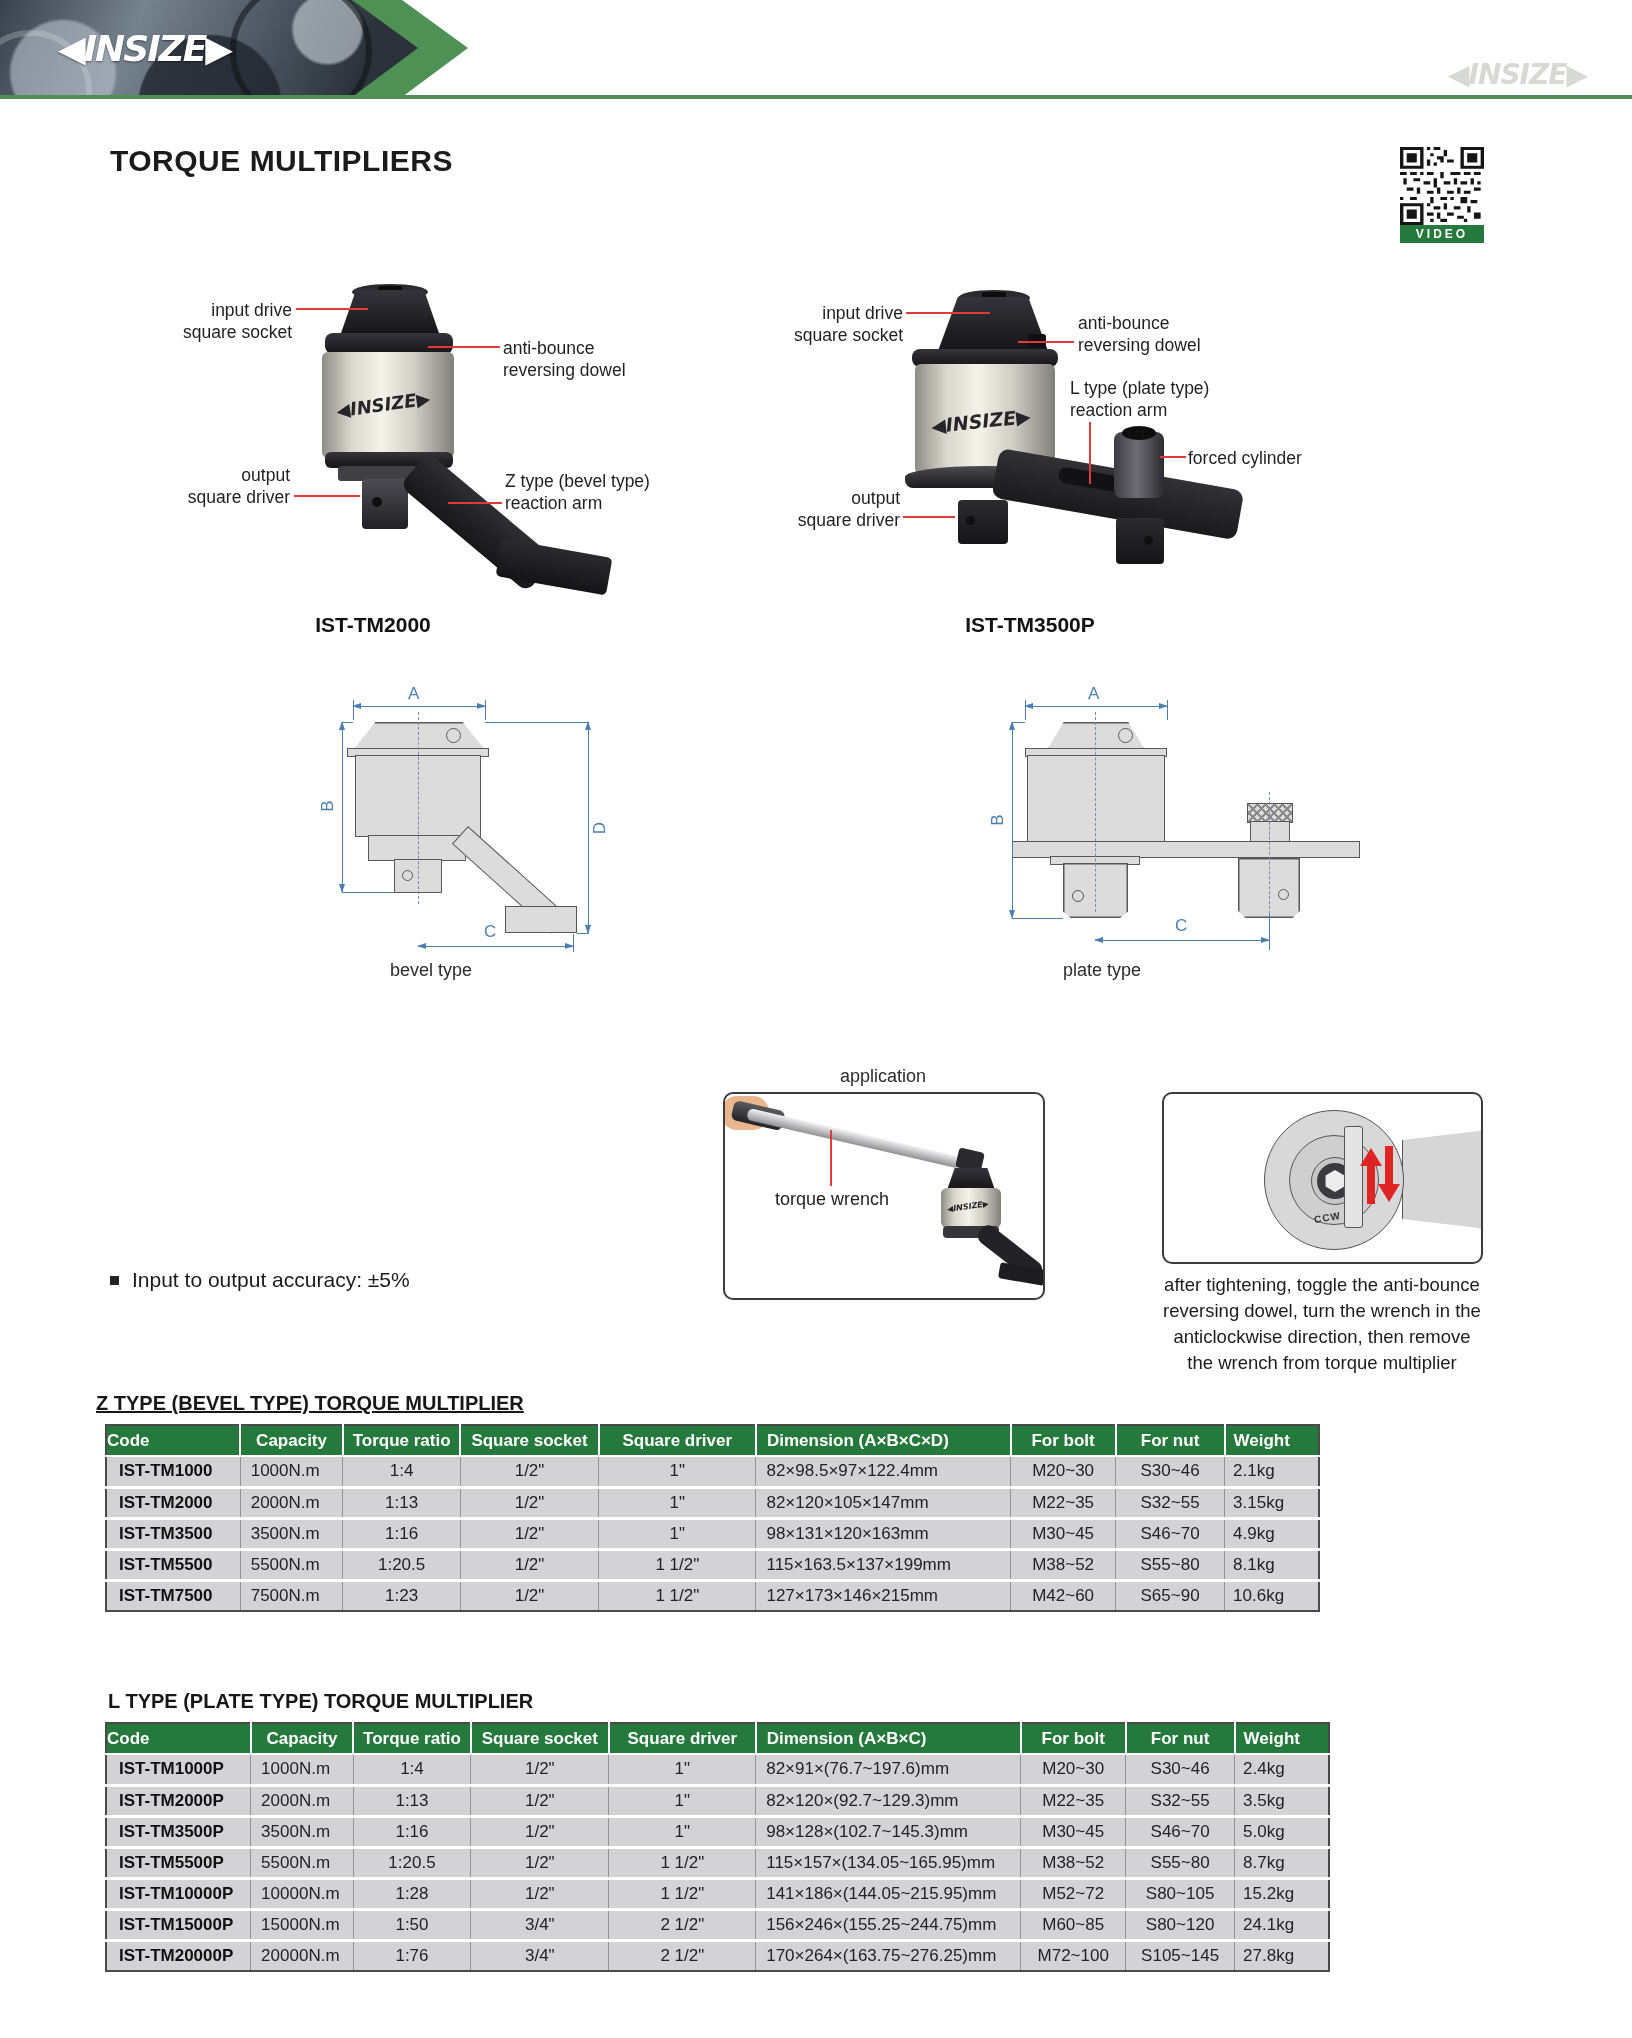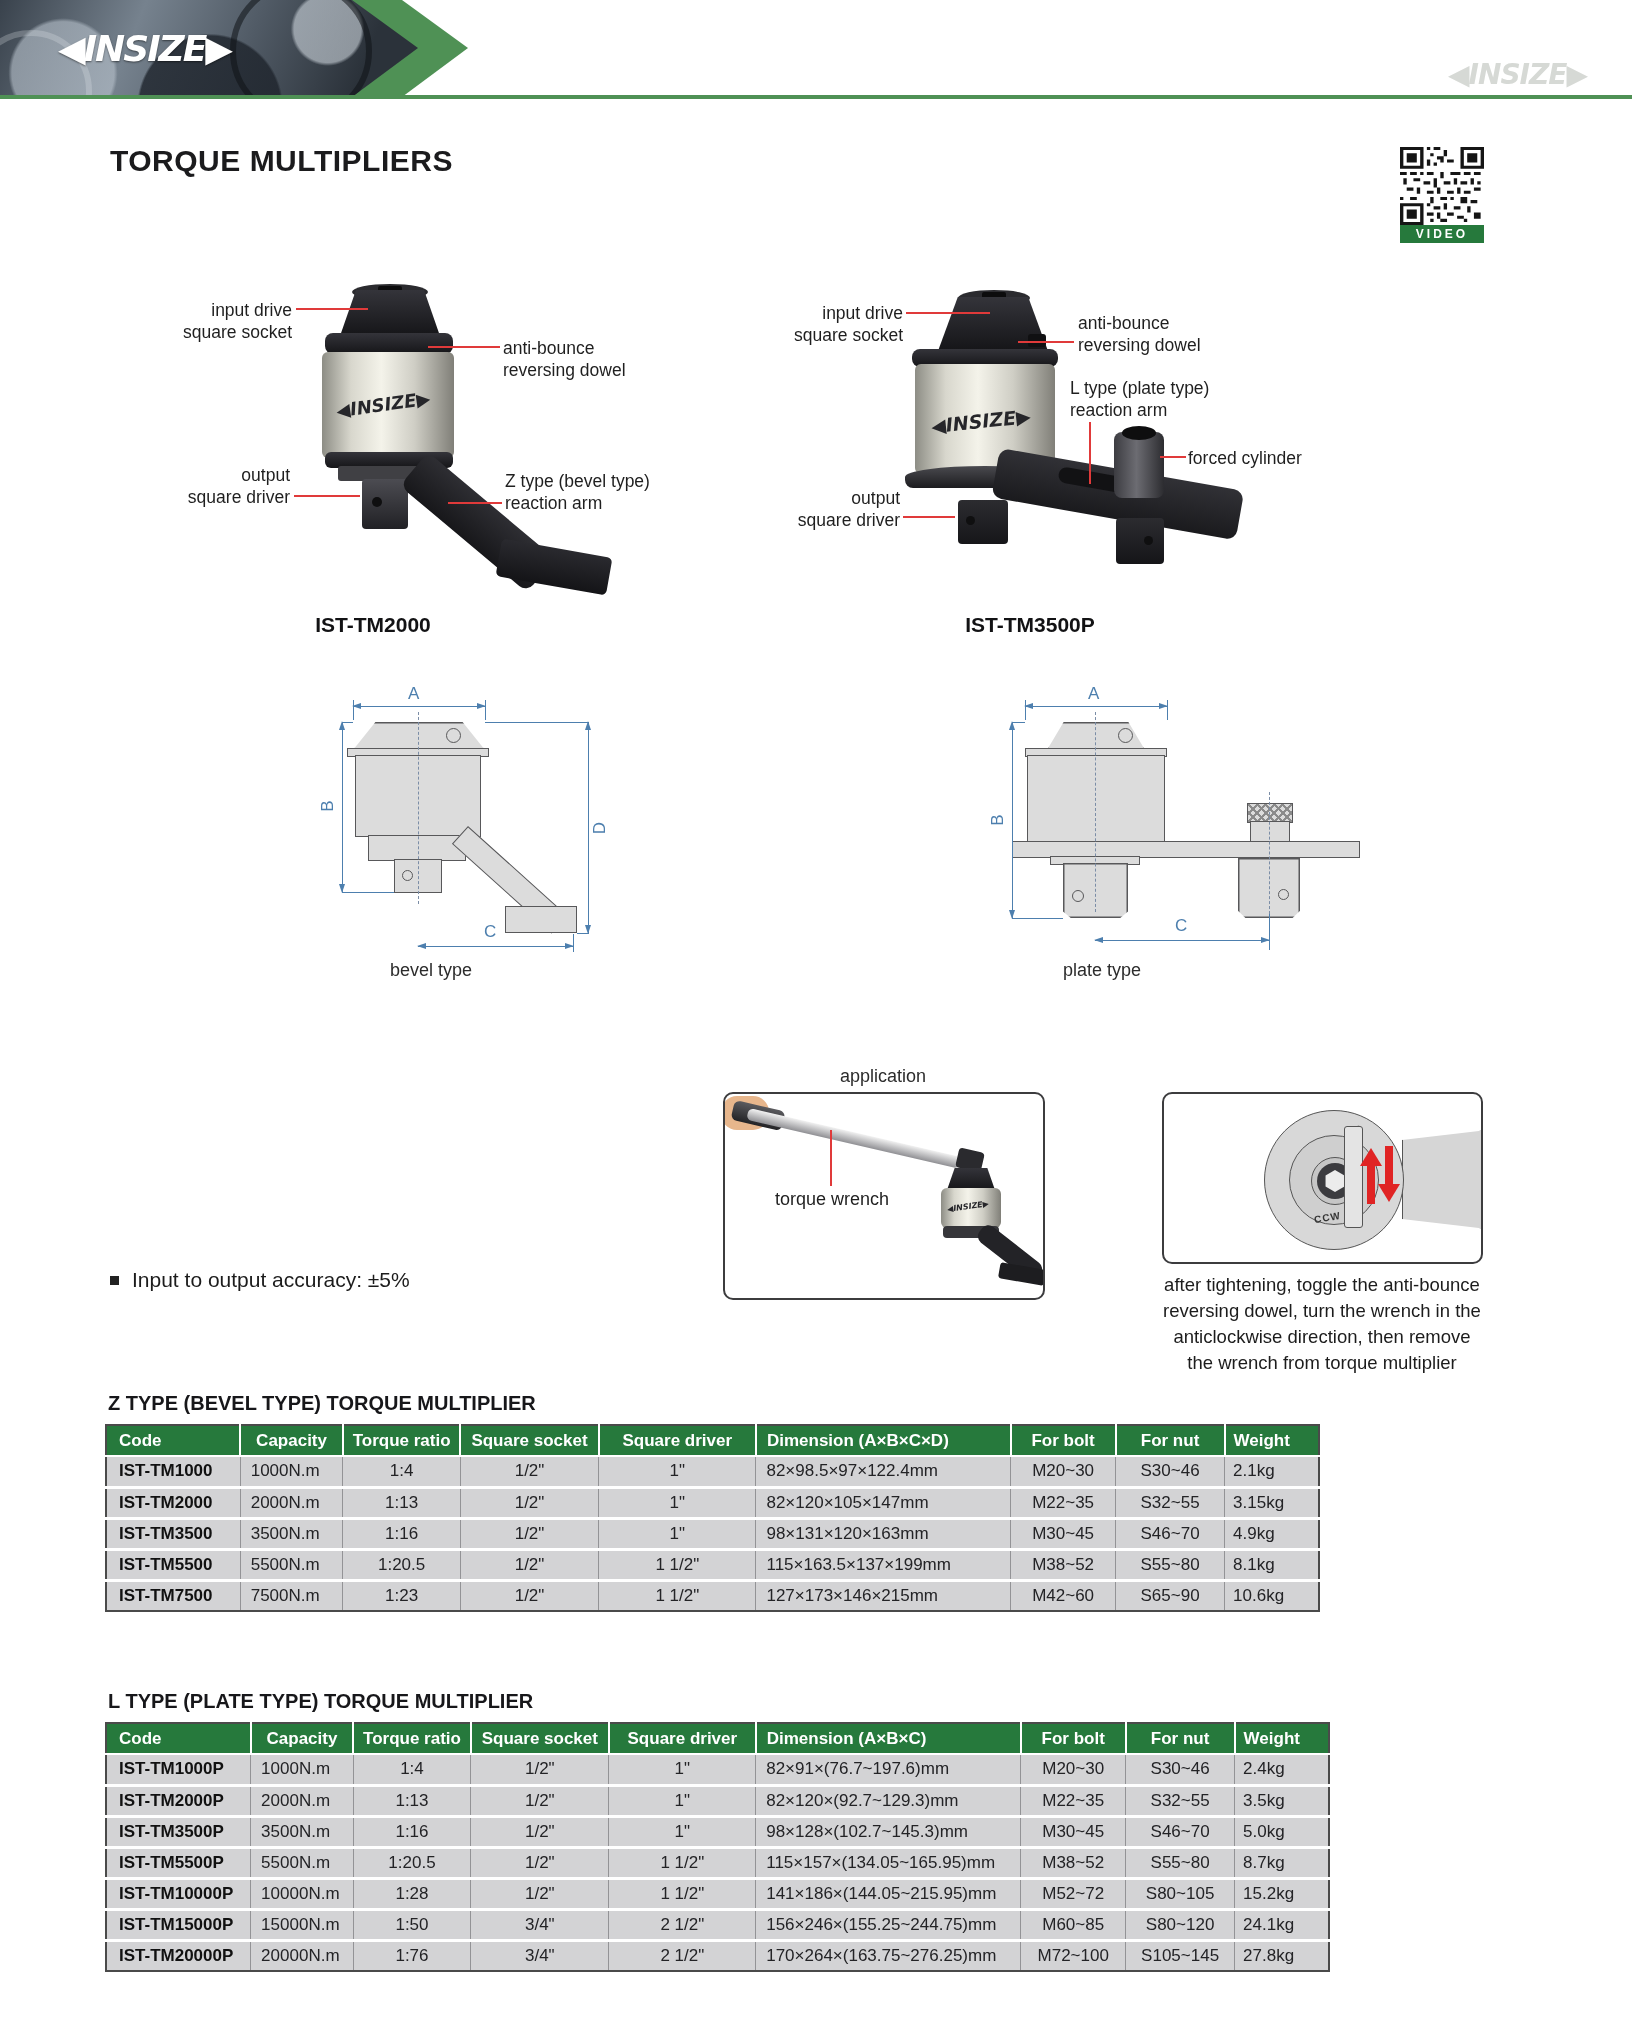--- a/index.html
+++ b/index.html
@@ -54,21 +54,21 @@
   
   .round-box{border:2px solid #3c3c3e;border-radius:10px;box-sizing:border-box;background:#fff;}
   .note{font-size:18.5px;line-height:26px;color:#1c1c1c;text-align:center;white-space:nowrap;}
   .accuracy{font-size:21px;color:#1c1c1c;}
   .bullet{width:9px;height:9px;background:#222;}
   
   .tbl-title{font-size:20px;font-weight:bold;color:#17171a;}
   table.spec{border-collapse:collapse;table-layout:fixed;border:2px solid #4a4a4a;}
   table.spec th{background:#26793c;color:#fff;font-size:17px;font-weight:bold;
     border-left:2px solid #fff;border-bottom:2px solid #fff;padding:0 4px;height:29px;text-align:center;}
-  table.spec th:first-child{border-left:none;text-align:left;padding-left:12px;}
+  table.spec th:first-child{border-left:none;text-align:left;padding-left:0;}
   table.spec td{background:#d3d3d5;color:#232326;font-size:17px;text-align:center;
     border-left:1px solid #939396;border-bottom:3px solid #fff;padding:0 4px;box-sizing:border-box;}
   table.spec td:first-child{border-left:none;text-align:left;padding-left:12px;font-weight:bold;color:#111;}
   table.spec td:nth-child(2){text-align:left;padding-left:10px;}
   table.spec td:nth-child(6){text-align:left;padding-left:10px;}
   table.spec td:nth-child(9){text-align:left;padding-left:8px;}
   table.spec th:nth-child(6){text-align:left;padding-left:10px;}
   table.spec th:nth-child(9){text-align:left;padding-left:8px;}
   table.spec tr:last-child td{border-bottom:none;}
   .knurl{background:
@@ -284,21 +284,21 @@
   <div class="abs note" style="left:1142px;top:1272px;width:360px;">
     <div>after tightening, toggle the anti-bounce</div>
     <div>reversing dowel, turn the wrench in the</div>
     <div>anticlockwise direction, then remove</div>
     <div>the wrench from torque multiplier</div>
   </div>
 
   <div class="abs bullet" style="left:110px;top:1276px;"></div>
   <div class="abs accuracy" style="left:132px;top:1268px;">Input to output accuracy: ±5%</div>
 
-  <div class="abs tbl-title" style="left:108px;top:1392px;">Z TYPE (BEVEL TYPE) TORQUE MULTIPLIER</div>
+  <div class="abs tbl-title" style="left:96px;top:1392px;text-decoration:underline;">Z TYPE (BEVEL TYPE) TORQUE MULTIPLIER</div>
   <div class="abs" style="left:105px;top:1424px;">
     <table class="spec" style="width:1215px;">
       <colgroup>
         <col style="width:128px">
           <col style="width:98px">
           <col style="width:112px">
         <col style="width:132px">
           <col style="width:150px">
           <col style="width:243px">
         <col style="width:100px">

